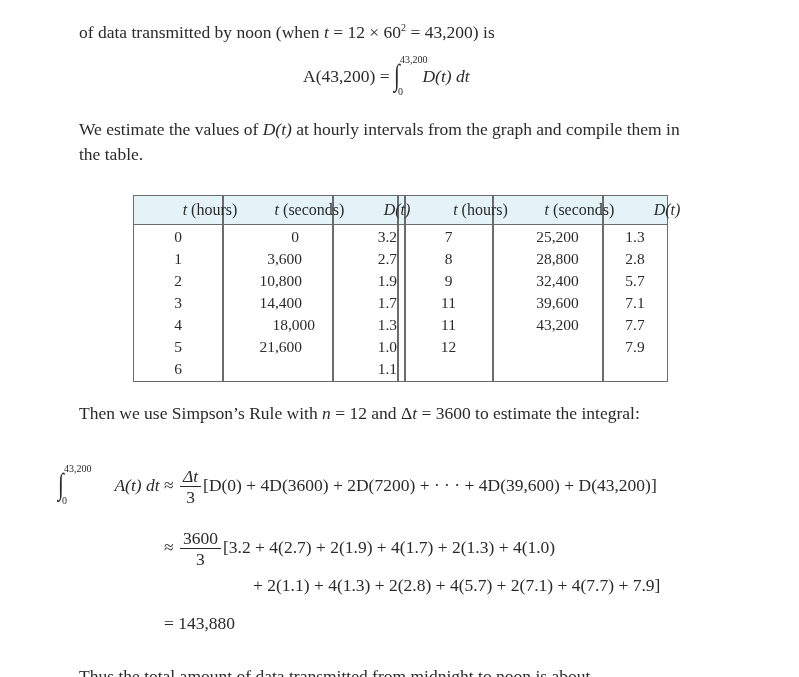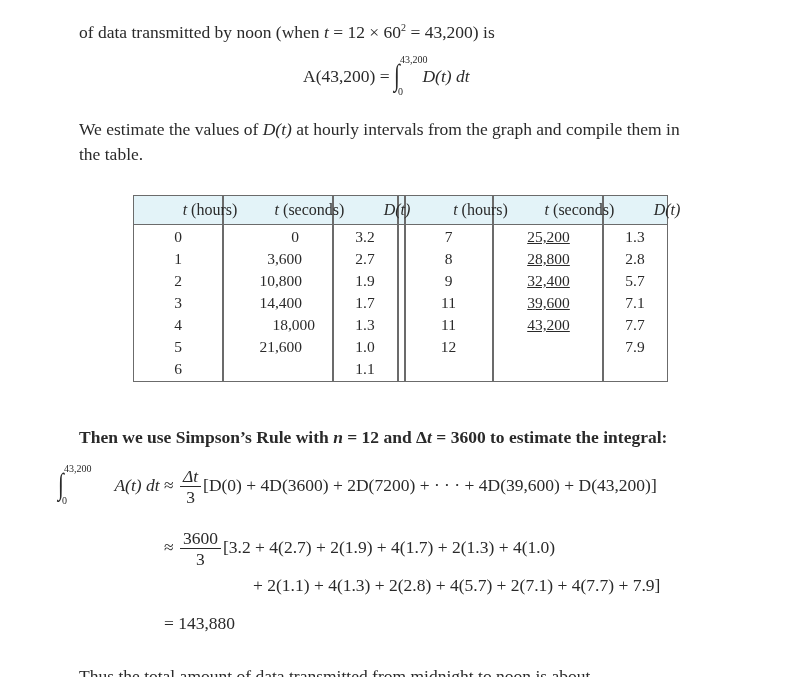--- a/index.html
+++ b/index.html
@@ -80,56 +80,56 @@
     <div>6</div>
   </div>
   <div class="colvals" style="left:89px; width:109px; text-align:right;">
     <div style="padding-right:33px;">0</div>
     <div style="padding-right:30px;">3,600</div>
     <div style="padding-right:30px;">10,800</div>
     <div style="padding-right:30px;">14,400</div>
     <div style="padding-right:17px;">18,000</div>
     <div style="padding-right:30px;text-align:right;">21,600</div>
   </div>
-  <div class="colvals" style="left:199px; width:64px;">
+  <div class="colvals" style="left:199px; width:64px;text-align:right;">
     <div>3.2</div>
     <div>2.7</div>
     <div>1.9</div>
     <div>1.7</div>
     <div>1.3</div>
     <div>1.0</div>
     <div>1.1</div>
   </div>
 
   <div class="colvals" style="left:271px; width:87px;">
     <div>7</div>
     <div>8</div>
     <div>9</div>
     <div>11</div>
     <div>11</div>
     <div>12</div>
   </div>
-  <div class="colvals" style="left:366px; width:97px;text-decoration:underline;">
+  <div class="colvals" style="left:375px; width:97px;">
     <div>25,200</div>
     <div>28,800</div>
     <div>32,400</div>
     <div>39,600</div>
     <div>43,200</div>
   </div>
   <div class="colvals" style="left:469px; width:64px;">
     <div>1.3</div>
     <div>2.8</div>
     <div>5.7</div>
     <div>7.1</div>
     <div>7.7</div>
     <div>7.9</div>
   </div>
 </div>
 
-<div class="abs para" style="top:425px;font-weight:bold;">
+<div class="abs para" style="top:401px;">
   <span>Then we use Simpson’s Rule with </span><i>n</i><span> = 12 and Δ</span><i>t</i><span> = 3600 to estimate the integral:</span>
 </div>
 
 <div class="abs" style="left:58px; top:463px; line-height:44px;">
   <span class="intg"><span class="sym">∫</span><span class="up">43,200</span><span class="lo">0</span></span>
   <span class="it" style="margin-left:38px;">A(t) dt</span>
   <span>≈</span>
   <span class="frac"><span class="num it">Δt</span><span class="den">3</span></span><span>[D(0) + 4D(3600) + 2D(7200) + · · · + 4D(39,600) + D(43,200)]</span>
 </div>
 

